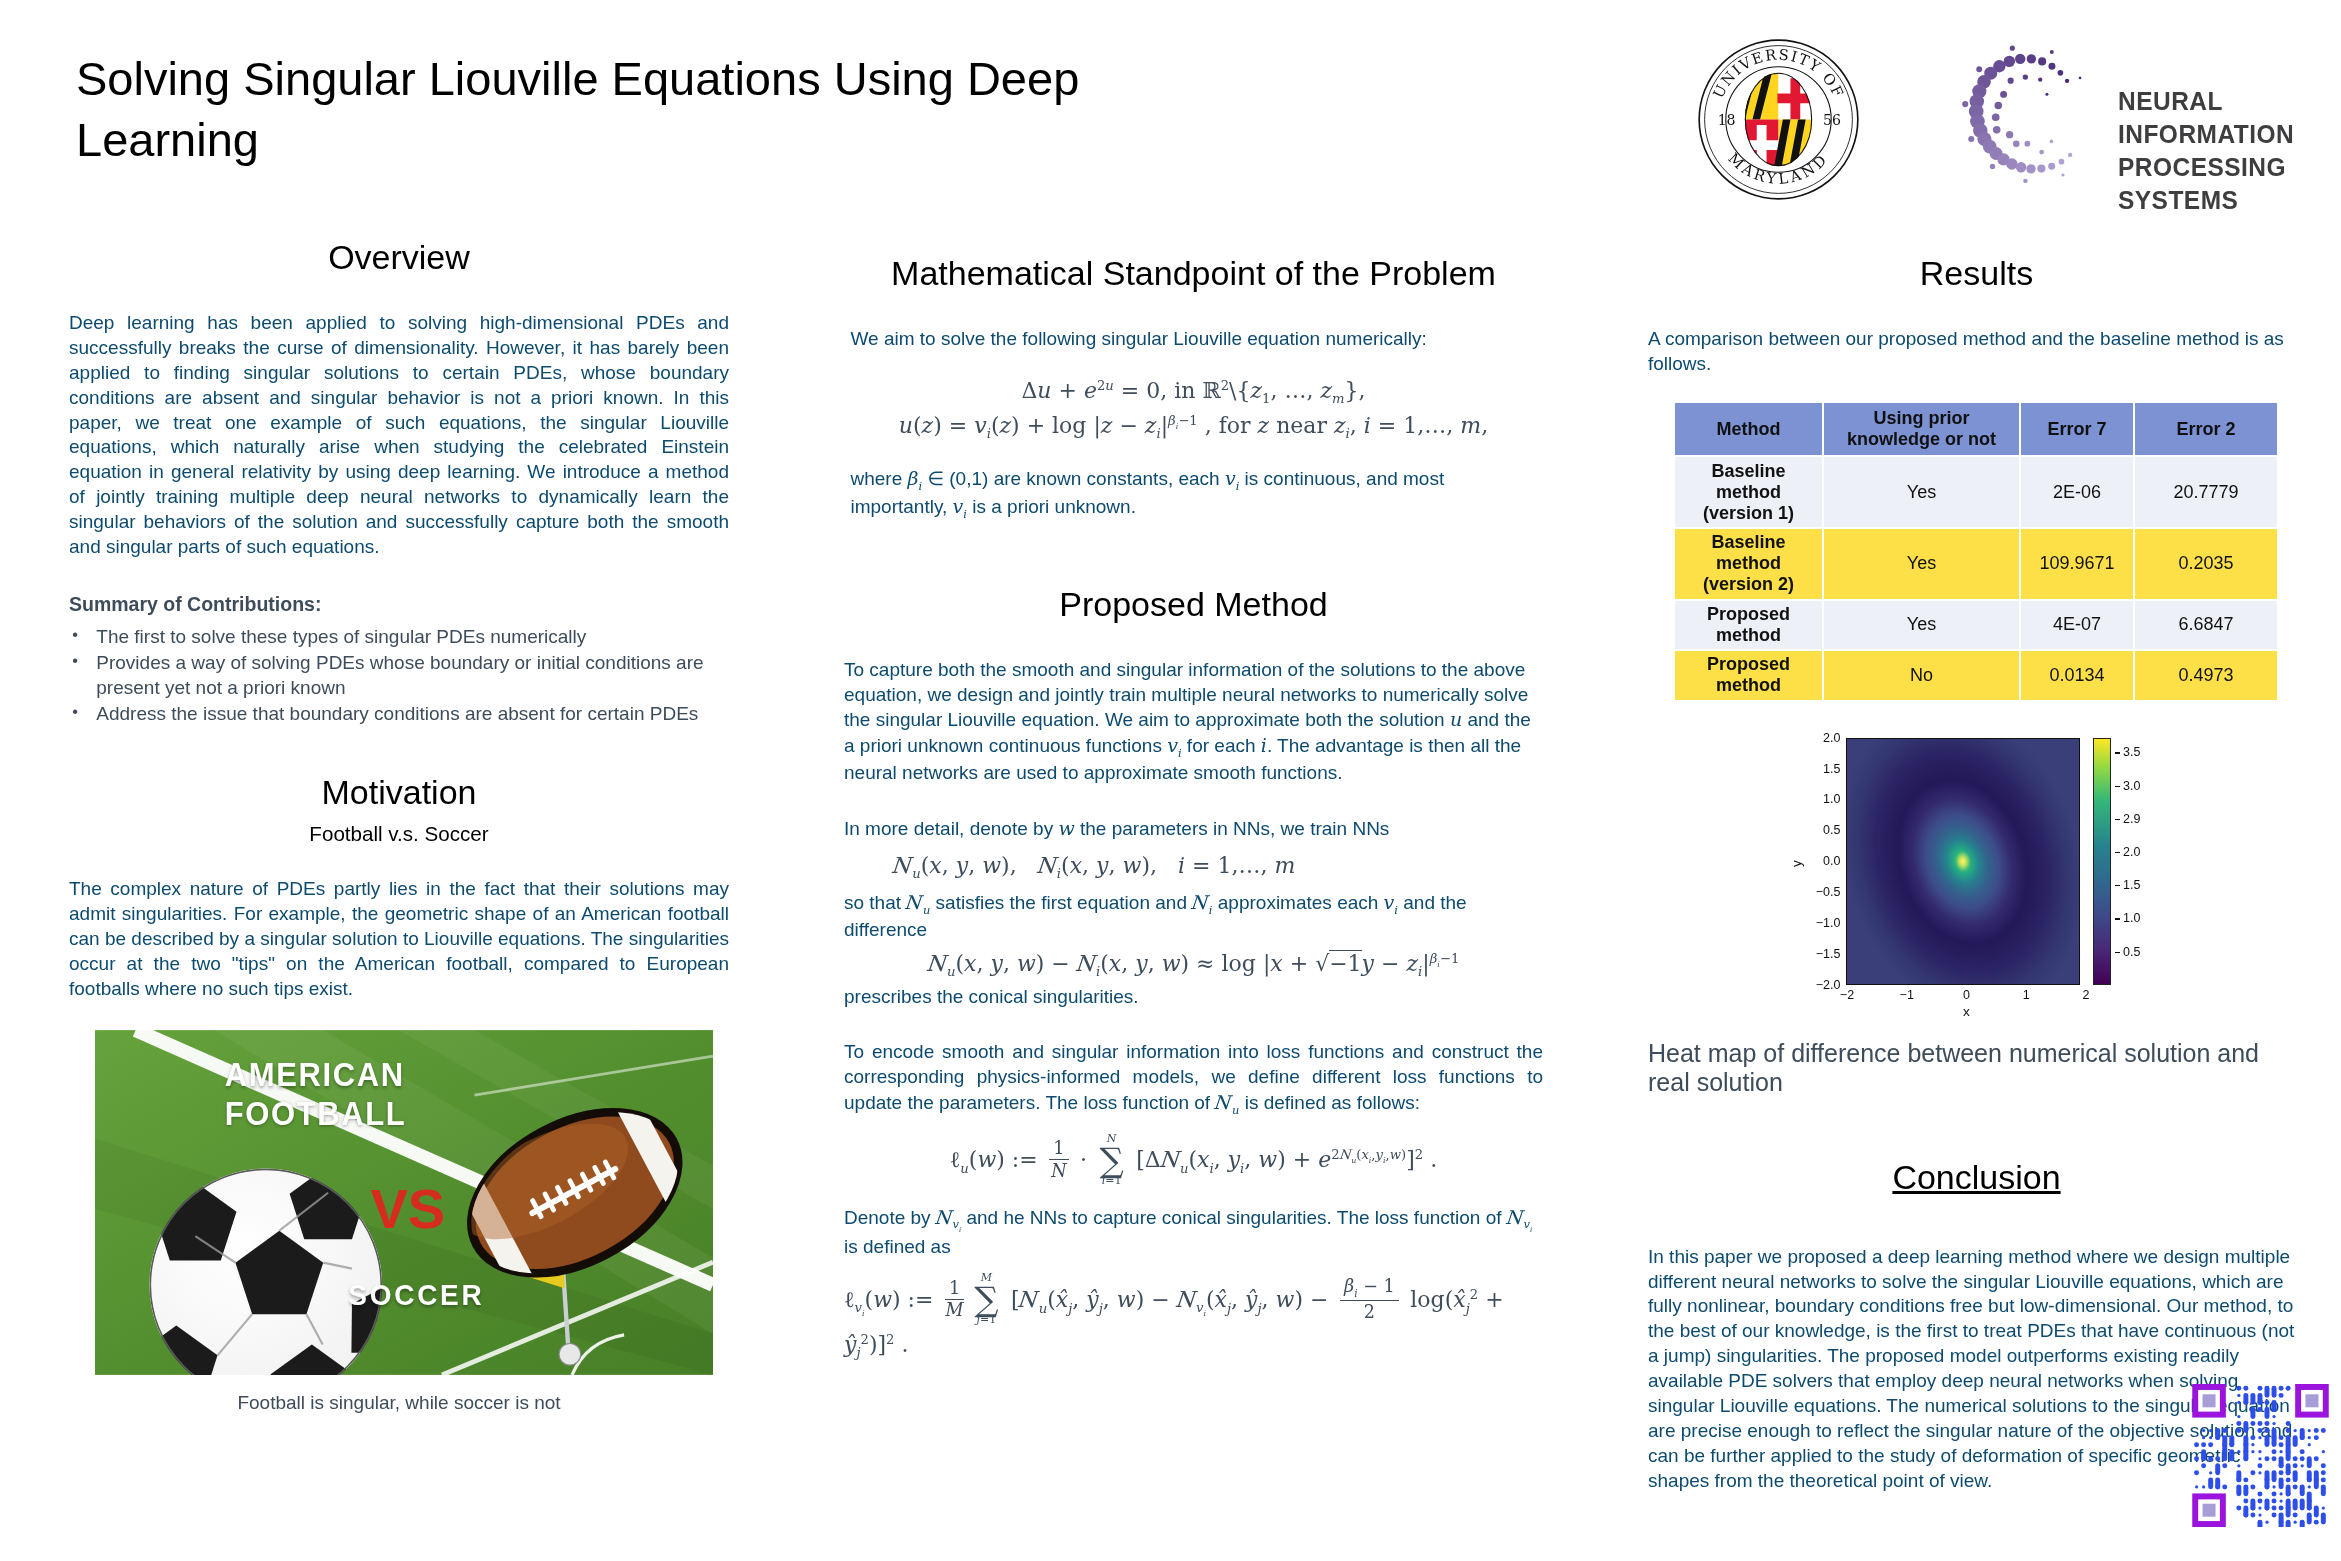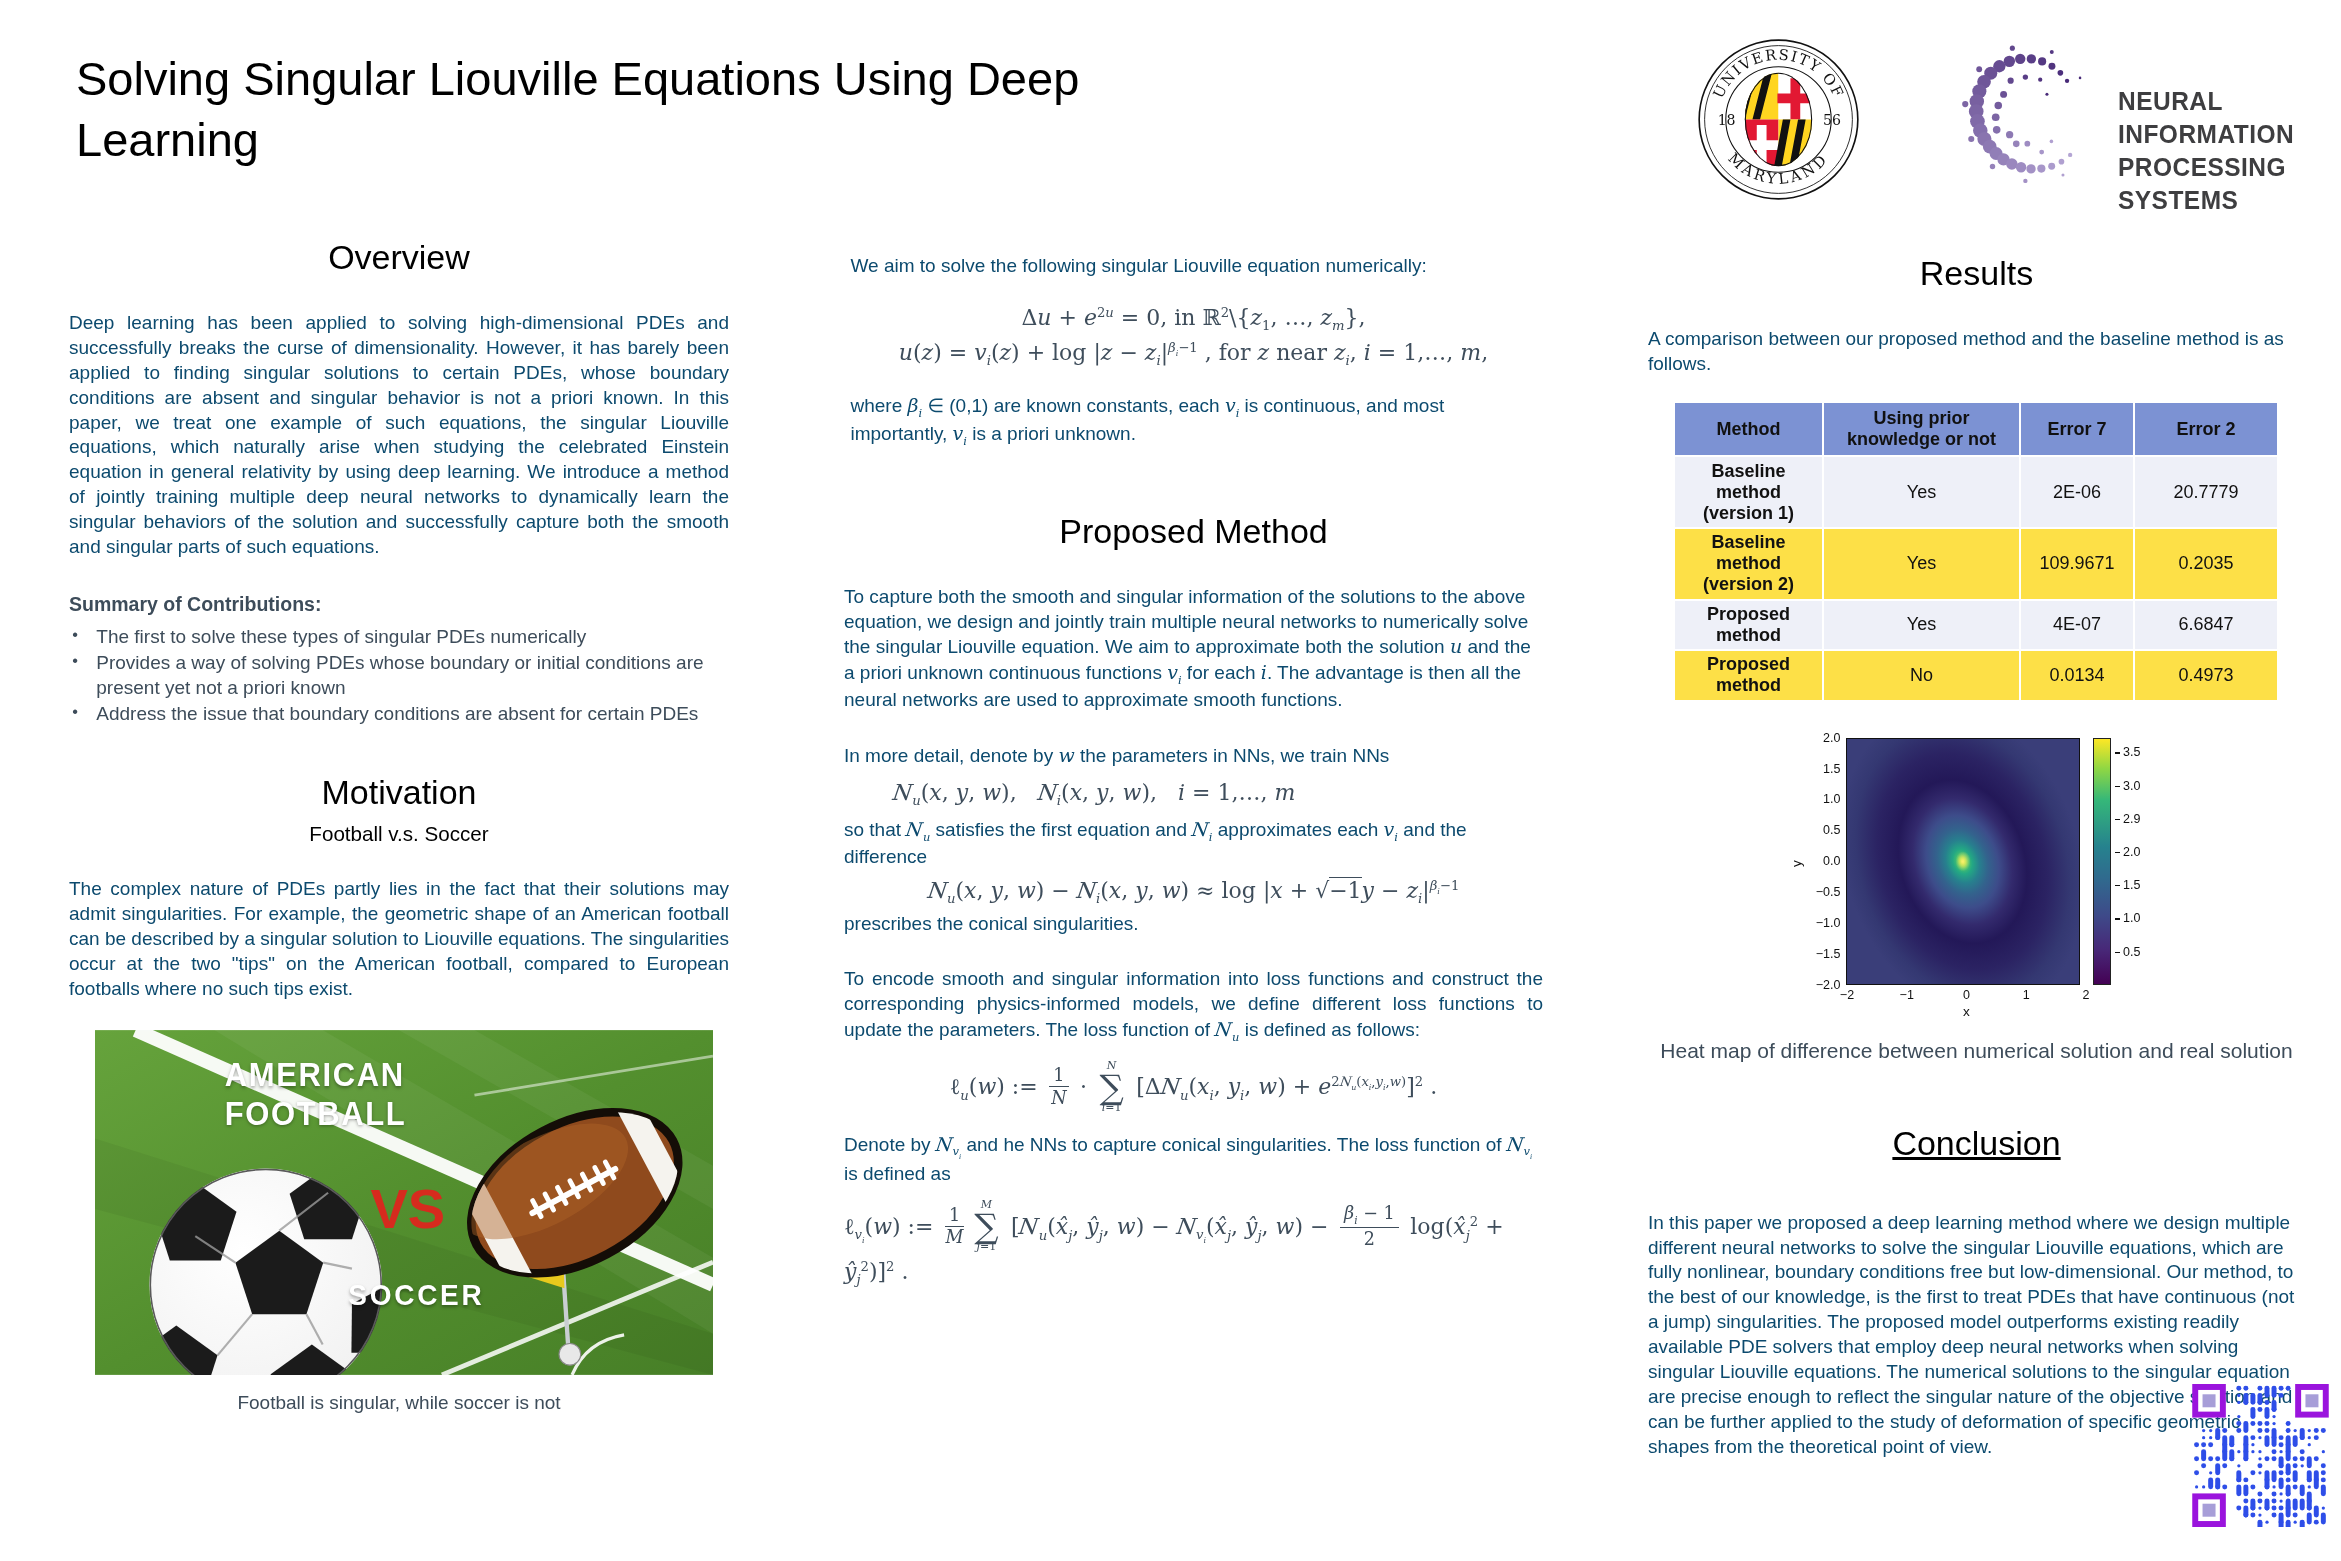--- a/index.html
+++ b/index.html
@@ -80,21 +80,21 @@
   .hm-cbar{width:16.3px;height:245px;margin-left:13px;border:0.5px solid #222;
     background:linear-gradient(to top,#440154 0%,#482878 14%,#3e4a89 28%,#31688e 42%,
       #26828e 56%,#35b779 75%,#90d743 88%,#fde725 100%);}
   .hm-cbticks{width:43px;position:relative;font-size:12.5px;color:#111;}
   .hm-cbticks span{position:absolute;left:4.3px;transform:translateY(-50%);}
   .hm-cbticks span::before{content:"";display:inline-block;width:4.9px;height:1.1px;background:#111;
     vertical-align:middle;margin-right:2.7px;}
   .hm-xticks{position:relative;height:19.5px;margin-left:52px;width:239px;font-size:12.5px;color:#111;}
   .hm-xticks span{position:absolute;top:3.3px;transform:translateX(-50%);}
   .hm-xlab{margin-left:52px;width:239px;text-align:center;font-size:13.6px;color:#111;}
-  .hm-cap{margin-top:19.5px;text-align:center;font-size:21px;color:#3d4c5a;}
+  .hm-cap{margin-top:19.5px;font-size:25px;color:#3d4c5a;}
   .conc-h{margin-top:61px;margin-bottom:48px;text-decoration:underline;}
   
   .qr{position:absolute;left:2192px;top:1384px;width:137px;height:143px;}
 </style>
 </head>
 <body>
 
 <div class="poster">
 
   <div class="title">Solving Singular Liouville Equations Using Deep Learning</div>
@@ -286,20 +286,21 @@
         </g>
       </svg>
       <div class="fl fl-top">AMERICAN FOOTBALL</div>
       <div class="fl fl-vs">VS</div>
       <div class="fl fl-bottom">SOCCER</div>
     </div>
     <div class="fig-cap">Football is singular, while soccer is not</div>
   </div>
 
   <div class="col2">
+    <h2>Mathematical Standpoint of the Problem</h2>
     <p class="body inl" style="padding-left:6.5px">We aim to solve the following singular Liouville equation numerically:</p>
     <div class="eq sp-t40">Δ<i>u</i> + <i>e</i><sup>2<i>u</i></sup> = 0, in ℝ<sup>2</sup>\{<i>z</i><sub>1</sub>, …, <i>z</i><sub><i>m</i></sub>},</div>
     <div class="eq"><i>u</i>(<i>z</i>) = <i>v</i><sub><i>i</i></sub>(<i>z</i>) + log |<i>z</i> − <i>z</i><sub><i>i</i></sub>|<sup><i>β</i><sub><i>i</i></sub>−1</sup> , for <i>z</i> near <i>z</i><sub><i>i</i></sub>, <i>i</i> = 1,…, <i>m</i>,</div>
     <p class="body inl sp-t40" style="padding-left:6.5px">where <i>β</i><sub><i>i</i></sub> ∈ (0,1) are known constants, each <i>v</i><sub><i>i</i></sub> is continuous, and most importantly, <i>v</i><sub><i>i</i></sub> is a priori unknown.</p>
 
     <h2 class="pm-h">Proposed Method</h2>
     <p class="body inl">To capture both the smooth and singular information of the solutions to the above equation, we design and jointly train multiple neural networks to numerically solve the singular Liouville equation. We aim to approximate both the solution <i>u</i> and the a priori unknown continuous functions <i>v</i><sub><i>i</i></sub> for each <i>i</i>. The advantage is then all the neural networks are used to approximate smooth functions.</p>
     <p class="body inl sp-t55">In more detail, denote by <i>w</i> the parameters in NNs, we train NNs</p>
     <div class="eq eq-left" style="margin-top:7.6px"><span class="mN">N</span><sub><i>u</i></sub>(<i>x</i>, <i>y</i>, <i>w</i>),&nbsp;&nbsp;&nbsp;<span class="mN">N</span><sub><i>i</i></sub>(<i>x</i>, <i>y</i>, <i>w</i>),&nbsp;&nbsp;&nbsp;<i>i</i> = 1,…, <i>m</i></div>
     <p class="body inl" style="margin-top:5.4px">so that <span class="mN">N</span><sub><i>u</i></sub> satisfies the first equation and <span class="mN">N</span><sub><i>i</i></sub> approximates each <i>v</i><sub><i>i</i></sub> and the difference</p>

